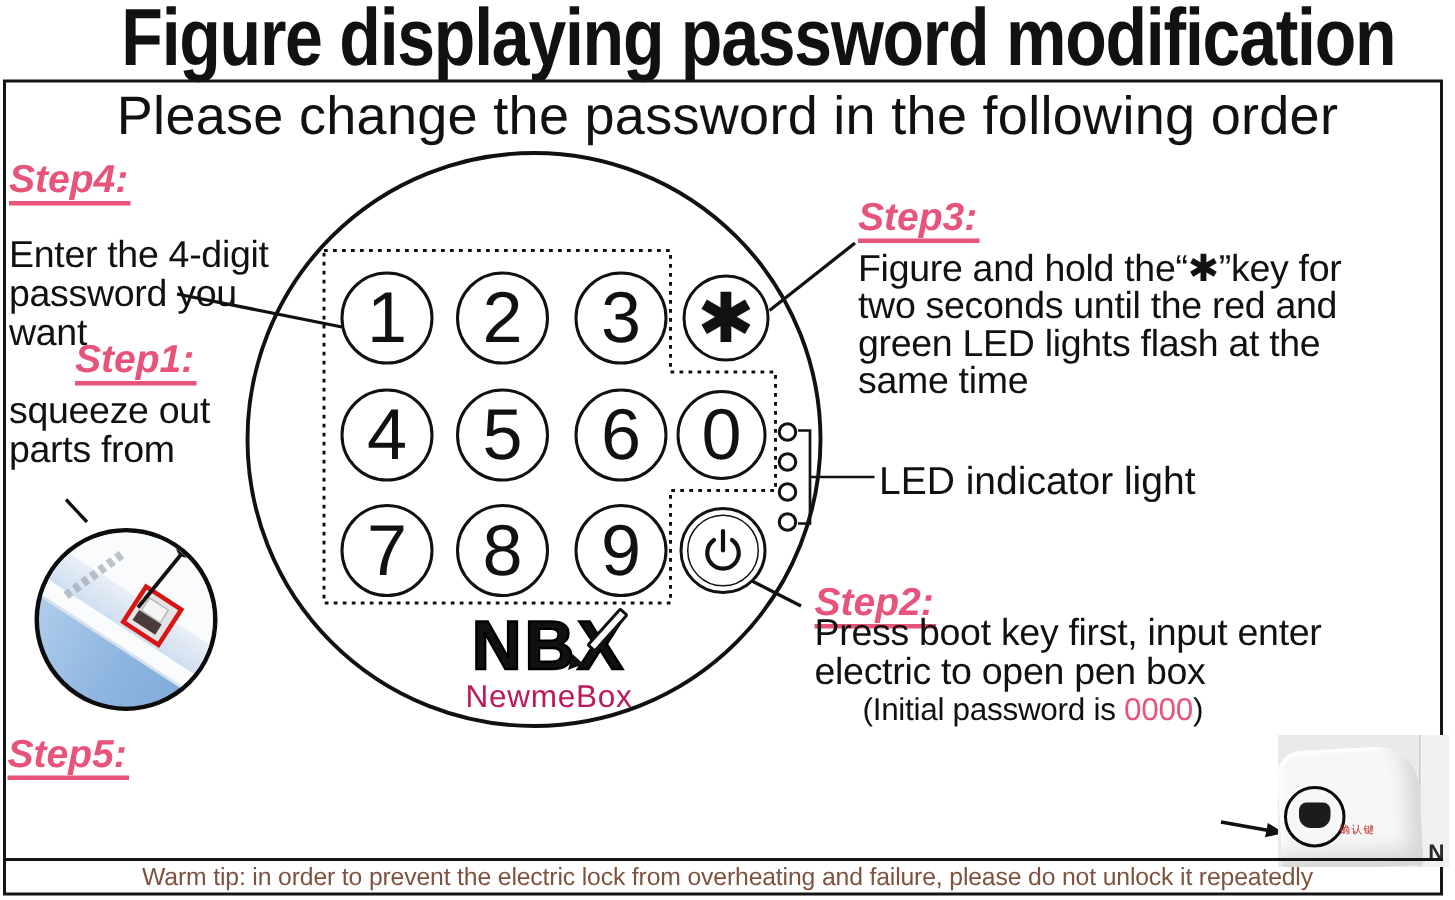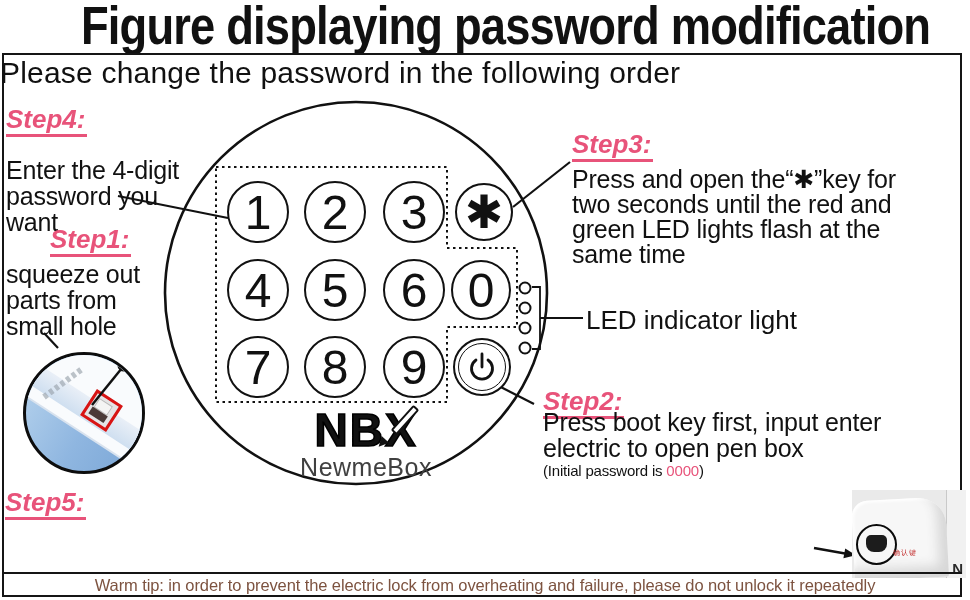--- a/index.html
+++ b/index.html
@@ -5,42 +5,42 @@
   * { margin:0; padding:0; box-sizing:border-box; }
   body { background:#fff; }
   .page {
     position:relative; width:970px; height:600px; background:#fff;
     font-family:Liberation Sans, sans-serif; color:#111; overflow:hidden;
   }
   .title { position:absolute; top:-6px; left:0; width:100%; text-align:center; white-space:nowrap; }
   .title span { display:inline-block; font-size:54px; font-weight:bold; letter-spacing:-1px;
     transform:scaleX(.84); transform-origin:center; }
   .frame { position:absolute; left:2px; top:53px; width:960px; height:544px; border:2px solid #151515; }
-  .subtitle { position:absolute; top:56px; left:0; width:100%; text-align:left; font-size:30px; letter-spacing:.2px; }
+  .subtitle { position:absolute; top:56px; left:0; width:100%; text-align:center; font-size:36px; letter-spacing:.2px; }
 
   .step-head { position:absolute; font-size:26px; font-weight:bold; font-style:italic;
     color:#e8537a; border-bottom:3px solid #e8537a; padding:0 2px 1px 0; line-height:1.05; }
   .step-body { position:absolute; font-size:25px; line-height:26px; letter-spacing:-.2px; color:#111; }
-  .note { position:absolute; font-size:15px; letter-spacing:-.2px; color:#111; }
+  .note { position:absolute; font-size:21px; letter-spacing:-.2px; color:#111;margin-left:32px; }
   .pink { color:#e8537a; }
   .led-label { position:absolute; left:586px; top:305px; font-size:26px; }
 
   svg.layer { position:absolute; left:0; top:0; pointer-events:none; }
 
   .key { position:absolute; border:2px solid #111; border-radius:50%; background:#fff;
     display:flex; align-items:center; justify-content:center; font-size:48px; color:#111; }
   .key.num { width:62px; height:62px; }
   .key.star { width:58px; height:58px; font-size:46px; }
   .key.zero { width:60px; height:60px; }
   .key.power { width:58px; height:58px; border-width:2.2px; }
   .power-inner { position:absolute; inset:3px; border:1.5px solid #111; border-radius:50%; }
 
   .logo { position:absolute; left:298px; top:403px; width:136px; text-align:center; }
   .logo-brand { font-size:46px; font-weight:bold; letter-spacing:2px; -webkit-text-stroke:1.6px #000; }
-  .logo-sub { font-size:25px; letter-spacing:.5px; margin-top:-4px; color:#404040; }
+  .logo-sub { font-size:21px; letter-spacing:.5px; margin-top:-4px; color:#be185d; }
   .pencil-body { position:absolute; left:388px; top:416px; width:34px; height:8px; background:#fff;
     border:2.4px solid #111; border-radius:2px; transform:rotate(-48deg); }
   .pencil-tip { position:absolute; left:377px; top:438px; width:0; height:0;
     border-top:5px solid transparent; border-bottom:5px solid transparent;
     border-right:10px solid #111; transform:rotate(-48deg); }
 
   .shield { display:inline-block; width:19px; height:17px; background:#111;
     border-radius:2px 2px 9px 9px; margin:0 5px 0 3px; vertical-align:-1px; }
 
   
@@ -105,26 +105,25 @@
   <div class="step-body" style="left:6px; top:141px;margin-top:16px;">
     <div>Enter the 4-digit</div>
     <div>password you</div>
     <div>want</div>
   </div>
 
   <div class="step-head" style="left:6px; top:226px;margin-left:44px;">Step1:</div>
   <div class="step-body" style="left:6px; top:261px;">
     <div>squeeze out</div>
     <div>parts from</div>
-    <div>small hole</div>
   </div>
 
   <div class="step-head" style="left:572px; top:131px;">Step3:</div>
   <div class="step-body" style="left:572px; top:167px; line-height:25px;">
-    <div>Press and open the“✱”key for</div>
+    <div>Figure and hold the“✱”key for</div>
     <div>two seconds until the red and</div>
     <div>green LED lights flash at the</div>
     <div>same time</div>
   </div>
 
   <div class="led-label">LED indicator light</div>
 
   <div class="step-head" style="left:543px; top:388px;">Step2:</div>
   <div class="step-body" style="left:543px; top:409px;">
     <div>Press boot key first, input enter</div>

